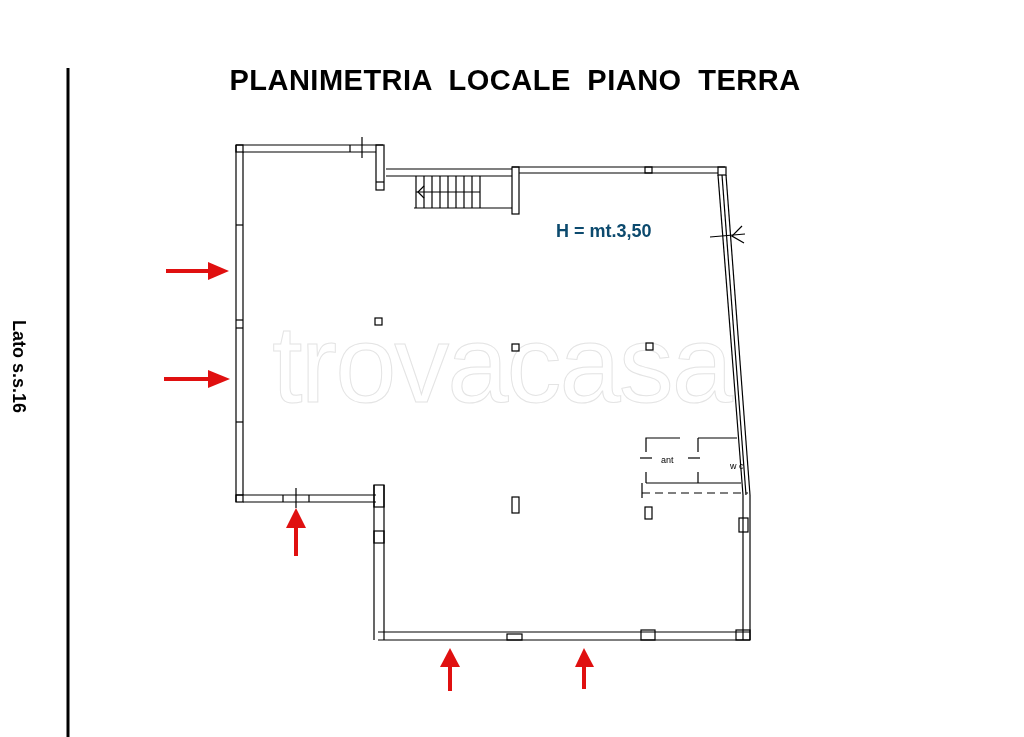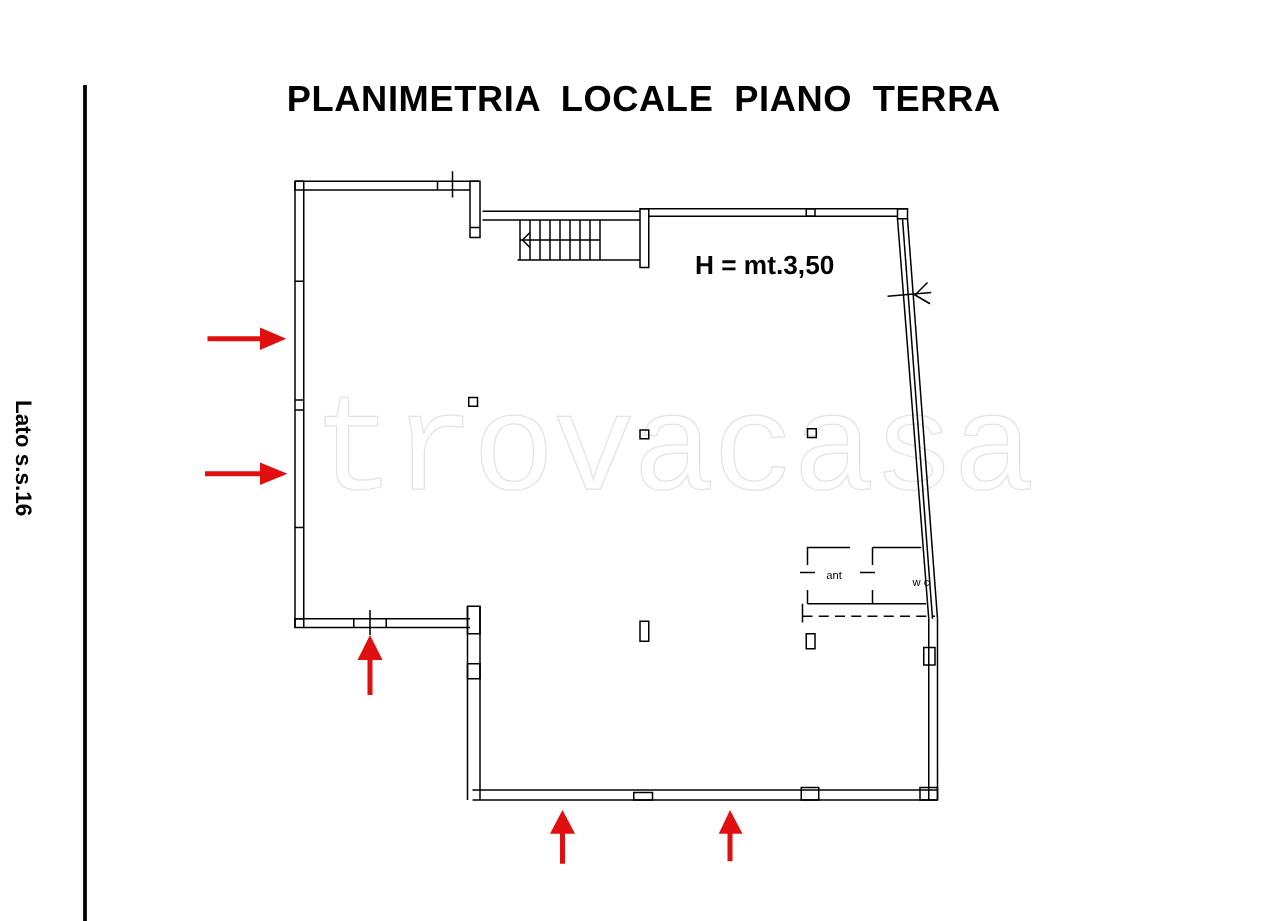--- a/index.html
+++ b/index.html
@@ -1,23 +1,23 @@
 <!DOCTYPE html>
 <html><head>
 <meta charset="utf-8">
 <style>
   html, body { margin:0; padding:0; background:#ffffff; }
   body { width:1024px; height:737px; position:relative; overflow:hidden; font-family:"Liberation Sans", sans-serif; }
   .title { position:absolute; left:0; top:64px; width:1030px; text-align:center; font-weight:bold; font-size:29px; letter-spacing:0.5px; color:#000; word-spacing:8px; }
   .side-label { position:absolute; left:3px; top:335px; transform-origin:center; transform:translate(0,-50%) rotate(90deg); font-weight:bold; font-size:18px; color:#000; white-space:nowrap; width:30px; text-align:center; }
   .side-label span { display:inline-block; }
-  .height-label { position:absolute; left:556px; top:201px; font-weight:bold; font-size:21px; color:#000000; }
+  .height-label { position:absolute; left:556px; top:221px; font-weight:bold; font-size:18px; color:#0c4a6e; }
   .small-label { position:absolute; font-size:9px; color:#000; }
   svg.plan { position:absolute; left:0; top:0; }
-  .watermark { position:absolute; left:250px; top:300px; font-size:110px; color:transparent; -webkit-text-stroke:1px #e4e4e4; font-family:Liberation Mono, monospace; letter-spacing:-2px; }
+  .watermark { position:absolute; left:272px; top:300px; font-size:110px; color:transparent; -webkit-text-stroke:1px #e4e4e4; font-family:Liberation Sans, sans-serif; letter-spacing:-2px; }
 </style>
 </head>
 <body>
 
 <div class="watermark">trovacasa</div>
 
 <div class="title">PLANIMETRIA  LOCALE  PIANO  TERRA</div>
 
 <div class="side-label"><span>Lato s.s.16</span></div>
 

